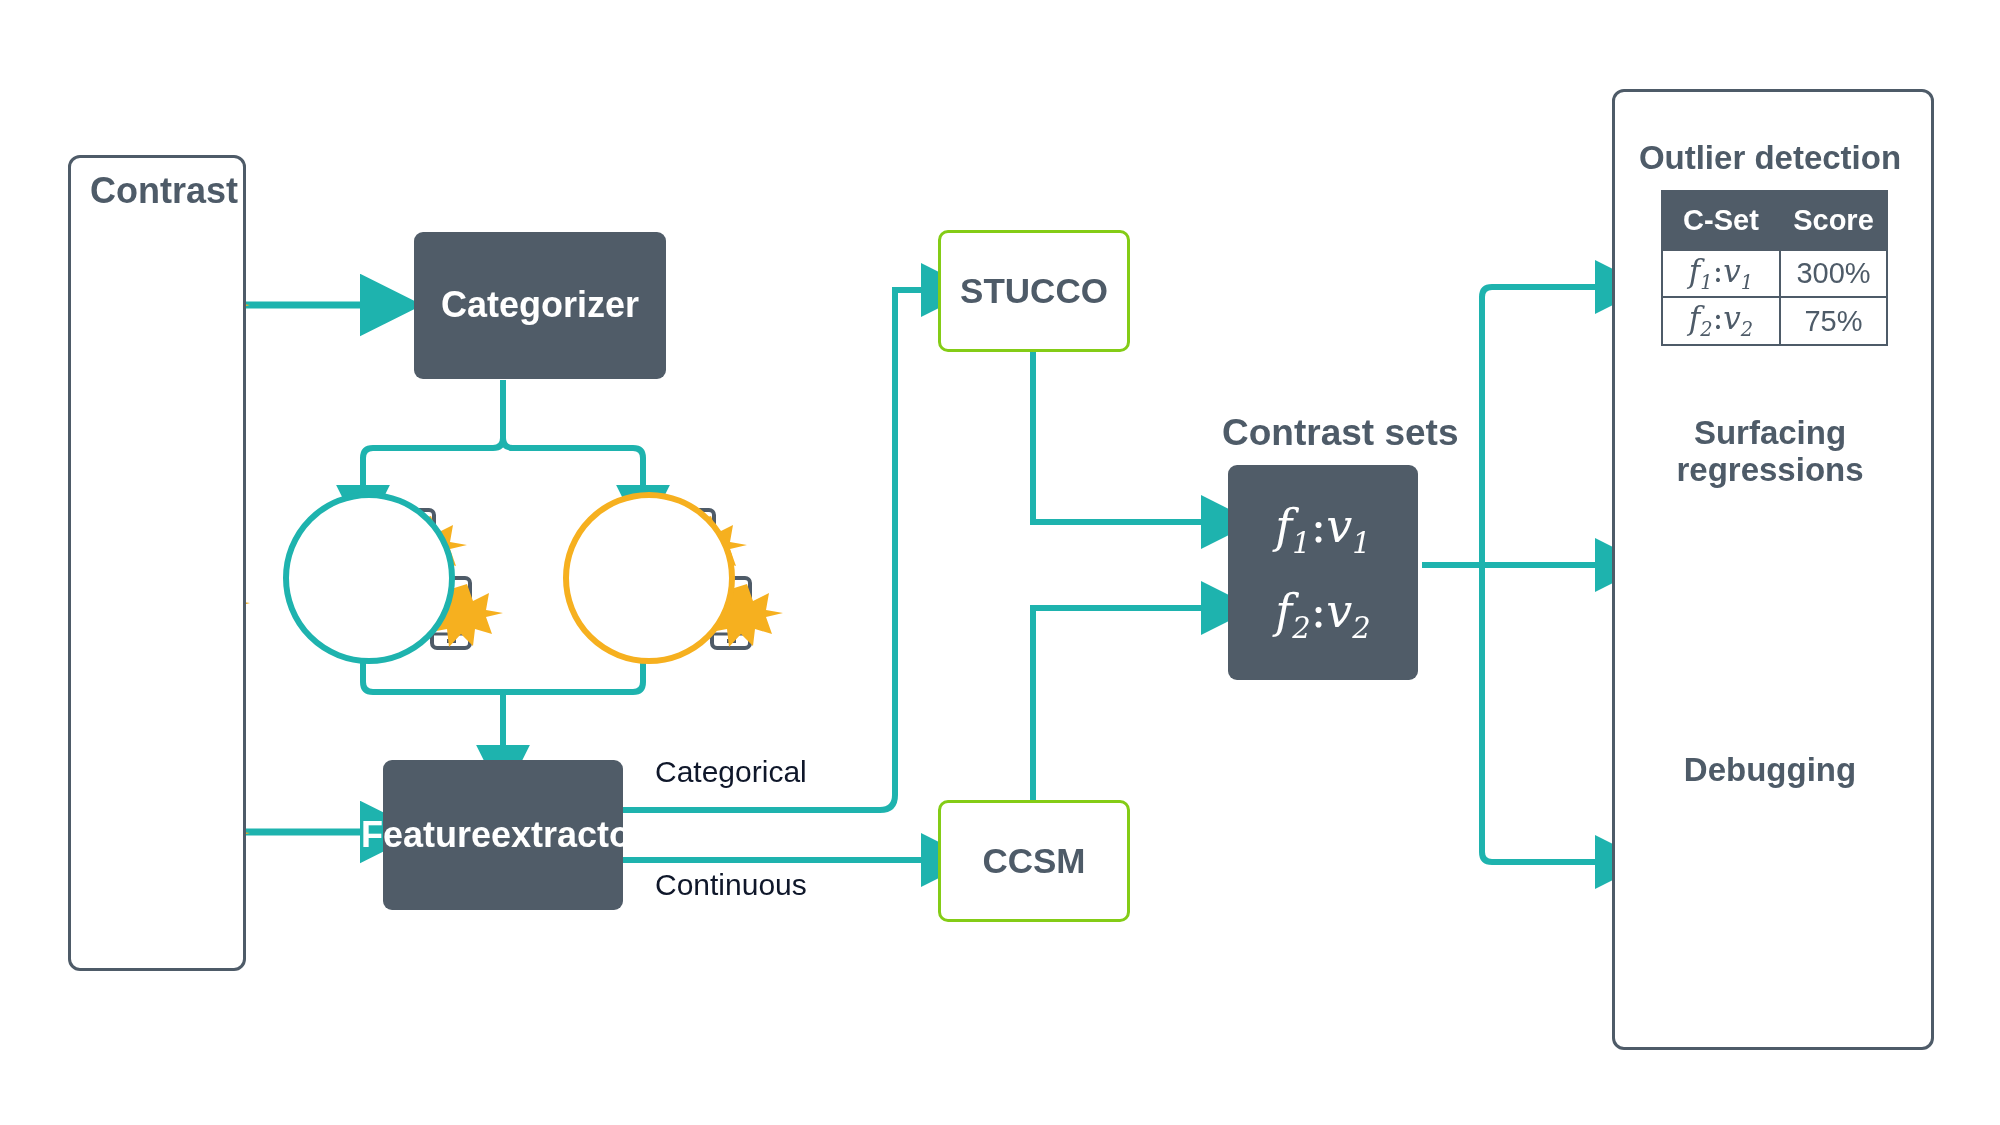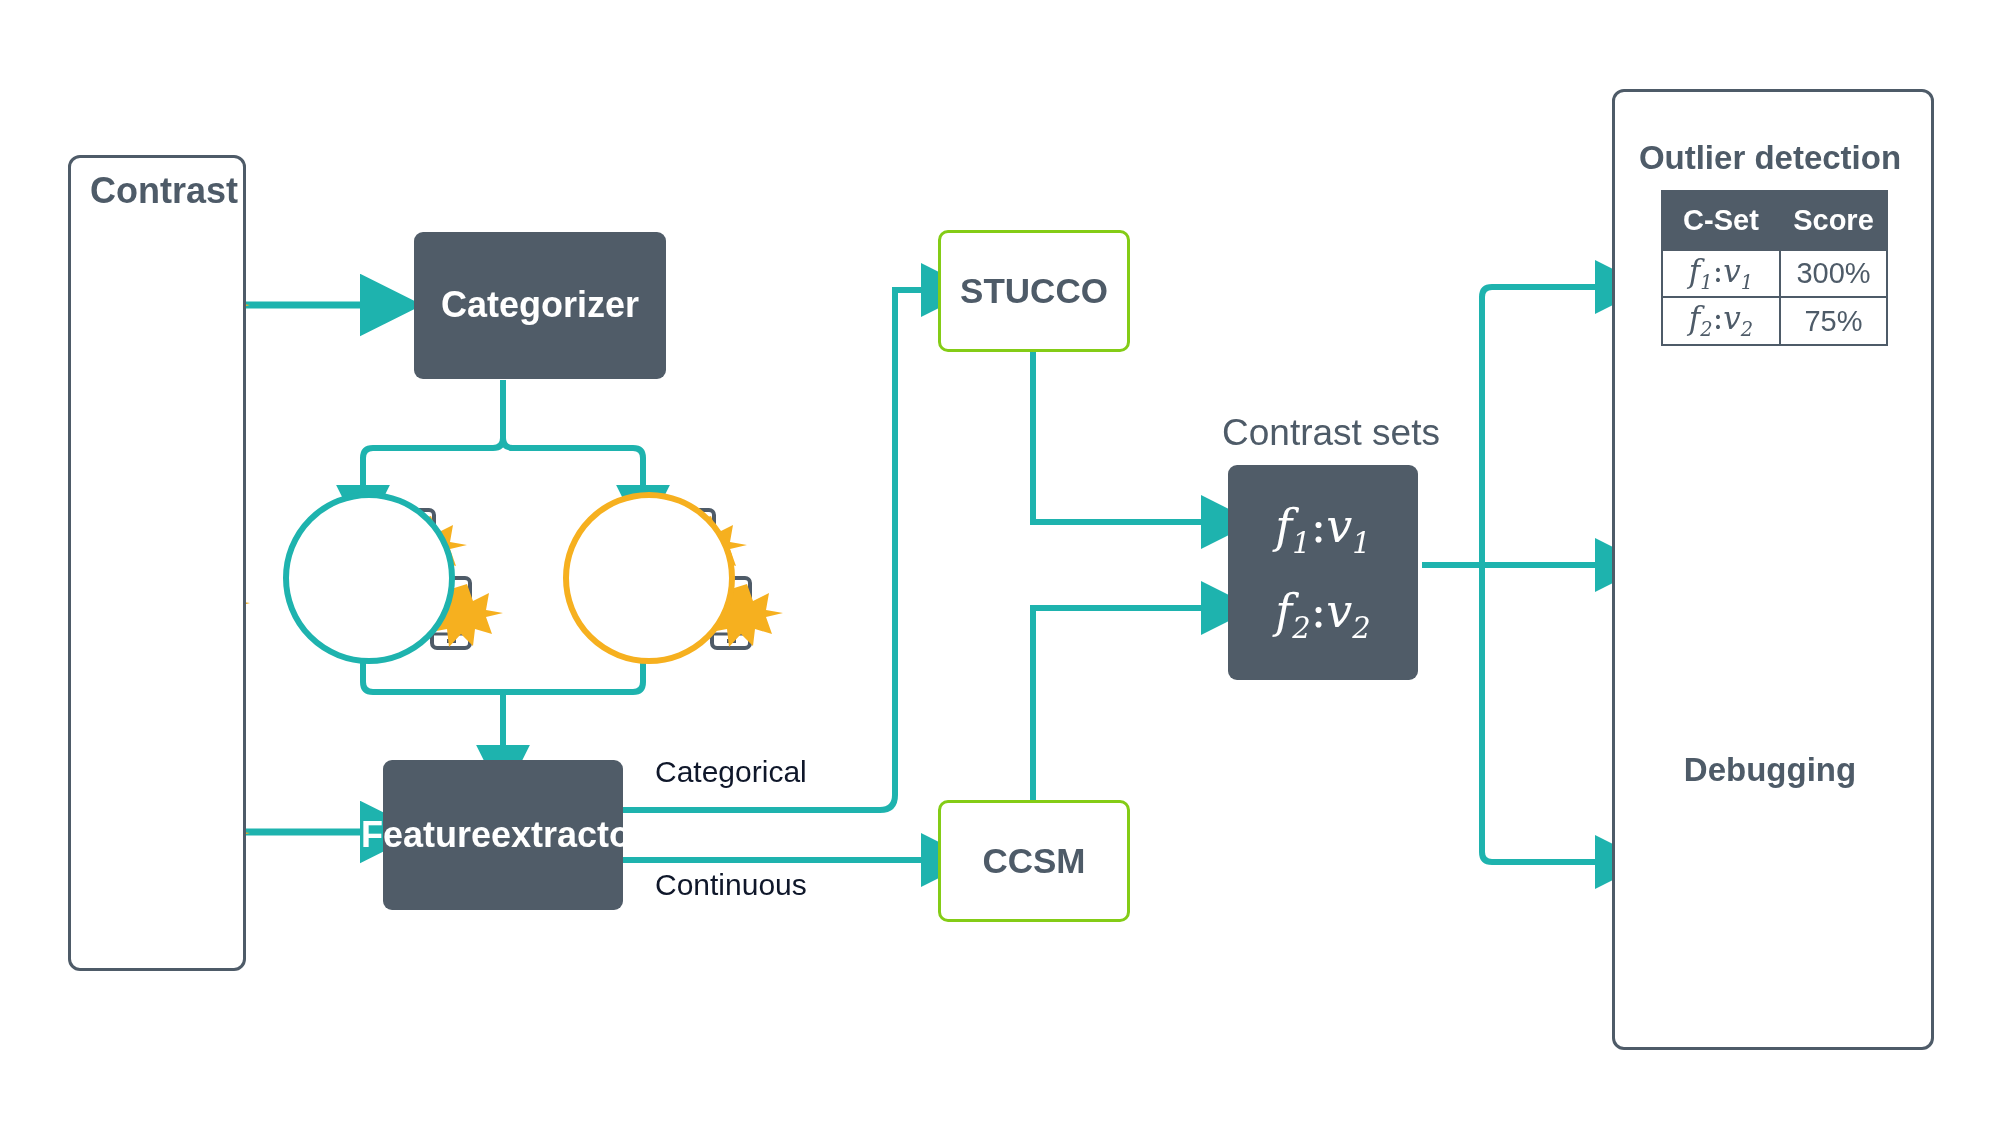--- a/index.html
+++ b/index.html
@@ -163,21 +163,21 @@
   <div class="flow-label" style="left:655px;top:755px;">Categorical</div>
   <div class="flow-label" style="left:655px;top:868px;">Continuous</div>
 
   <div class="box-light" style="left:938px;top:230px;width:186px;height:116px;font-size:35px;">
     <span>STUCCO</span>
   </div>
   <div class="box-light" style="left:938px;top:800px;width:186px;height:116px;font-size:35px;">
     <span>CCSM</span>
   </div>
 
-  <div class="lbl" style="left:1222px;top:412px;font-size:37px;">Contrast sets</div>
+  <div class="lbl" style="left:1222px;top:412px;font-size:37px;font-weight:bold;">Contrast sets</div>
   <div class="box-dark" style="left:1228px;top:465px;width:190px;height:215px;flex-direction:column;justify-content:center;gap:26px;">
     <span class="serif-math" style="font-size:46px;font-weight:normal;">
       <span>f</span><span class="sub">1</span><span style="font-style:normal;">:</span><span>v</span><span class="sub">1</span>
     </span>
     <span class="serif-math" style="font-size:46px;font-weight:normal;">
       <span>f</span><span class="sub">2</span><span style="font-style:normal;">:</span><span>v</span><span class="sub">2</span>
     </span>
   </div>
 
   <div class="panel" style="left:1612px;top:89px;width:316px;height:955px;"></div>
@@ -197,16 +197,20 @@
     </tr>
     <tr>
       <td style="padding:2px 0;">
         <span class="serif-math" style="font-size:31px;"><span>f</span><span class="sub">2</span><span style="font-style:normal;">:</span><span>v</span><span class="sub">2</span></span>
       </td>
       <td style="padding:2px 0;border-radius:10px;">75%</td>
     </tr>
   </tbody>
     </table>
 
+  <div class="sec-title" style="left:1612px;top:415px;width:316px;font-size:33px;">
+    <div>Surfacing</div>
+    <div>regressions</div>
+  </div>
 
   <div class="sec-title" style="left:1612px;top:752px;width:316px;font-size:33px;">Debugging</div>
 
 </div>
 
 </body></html>

